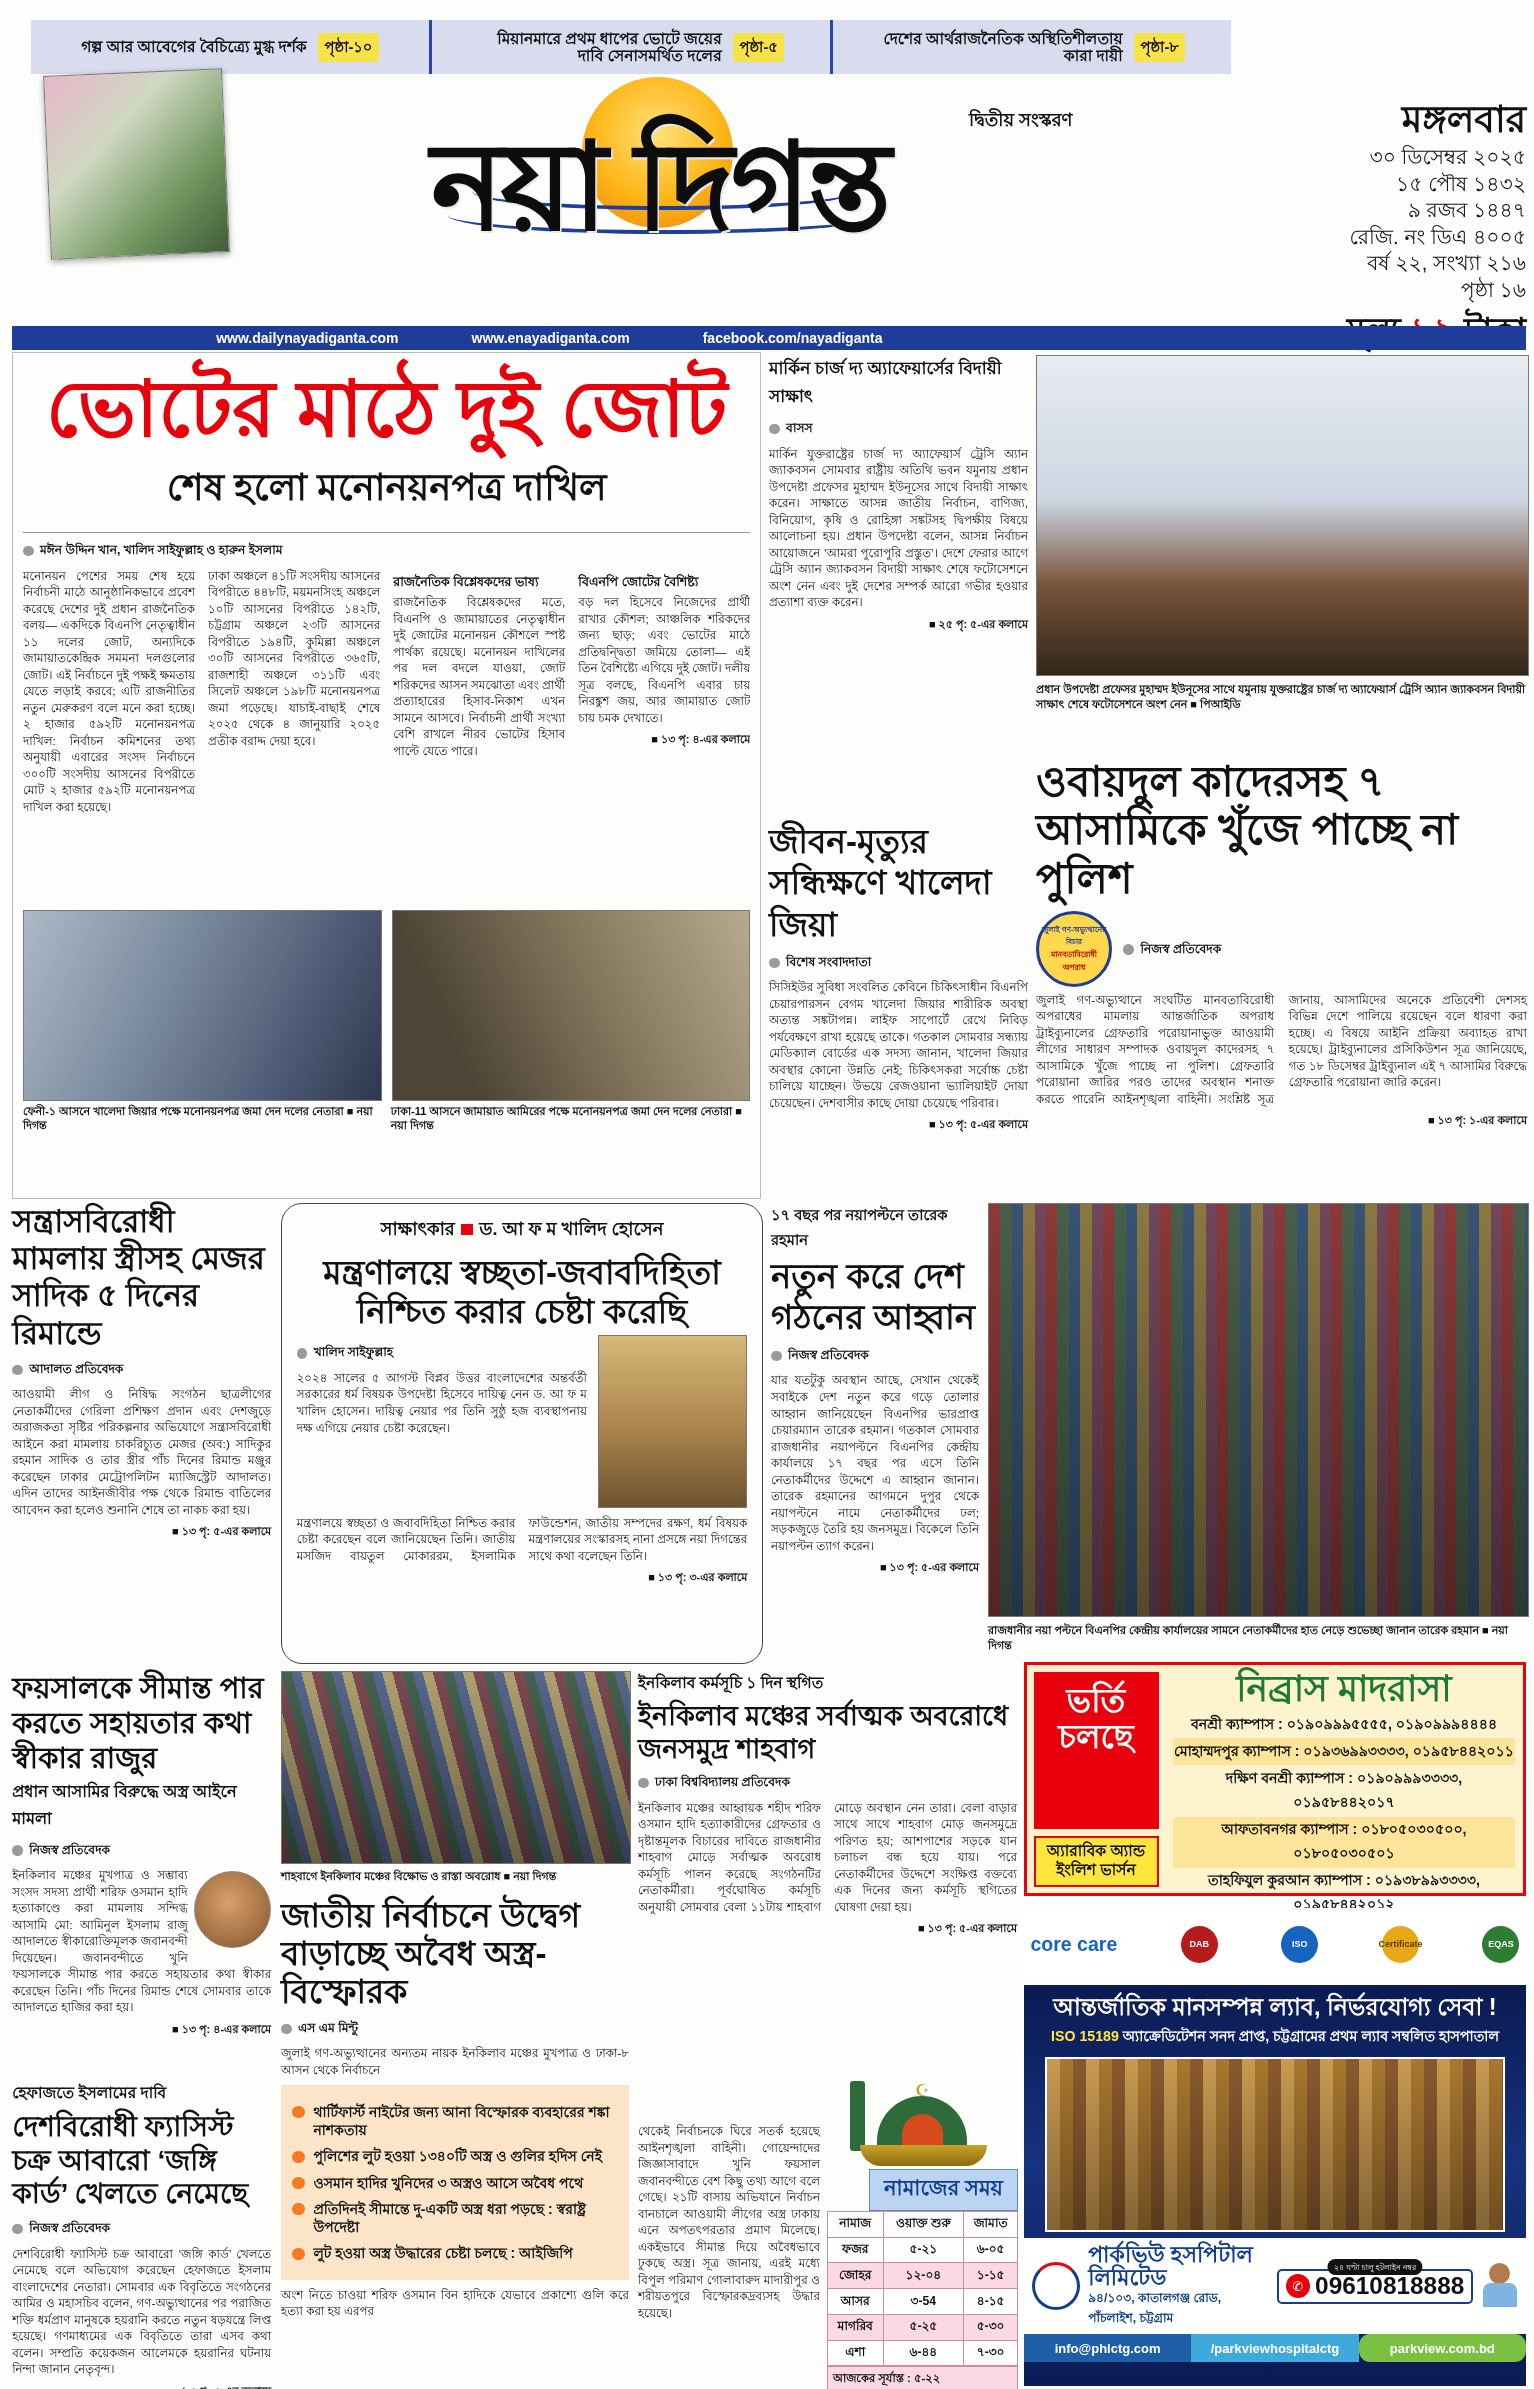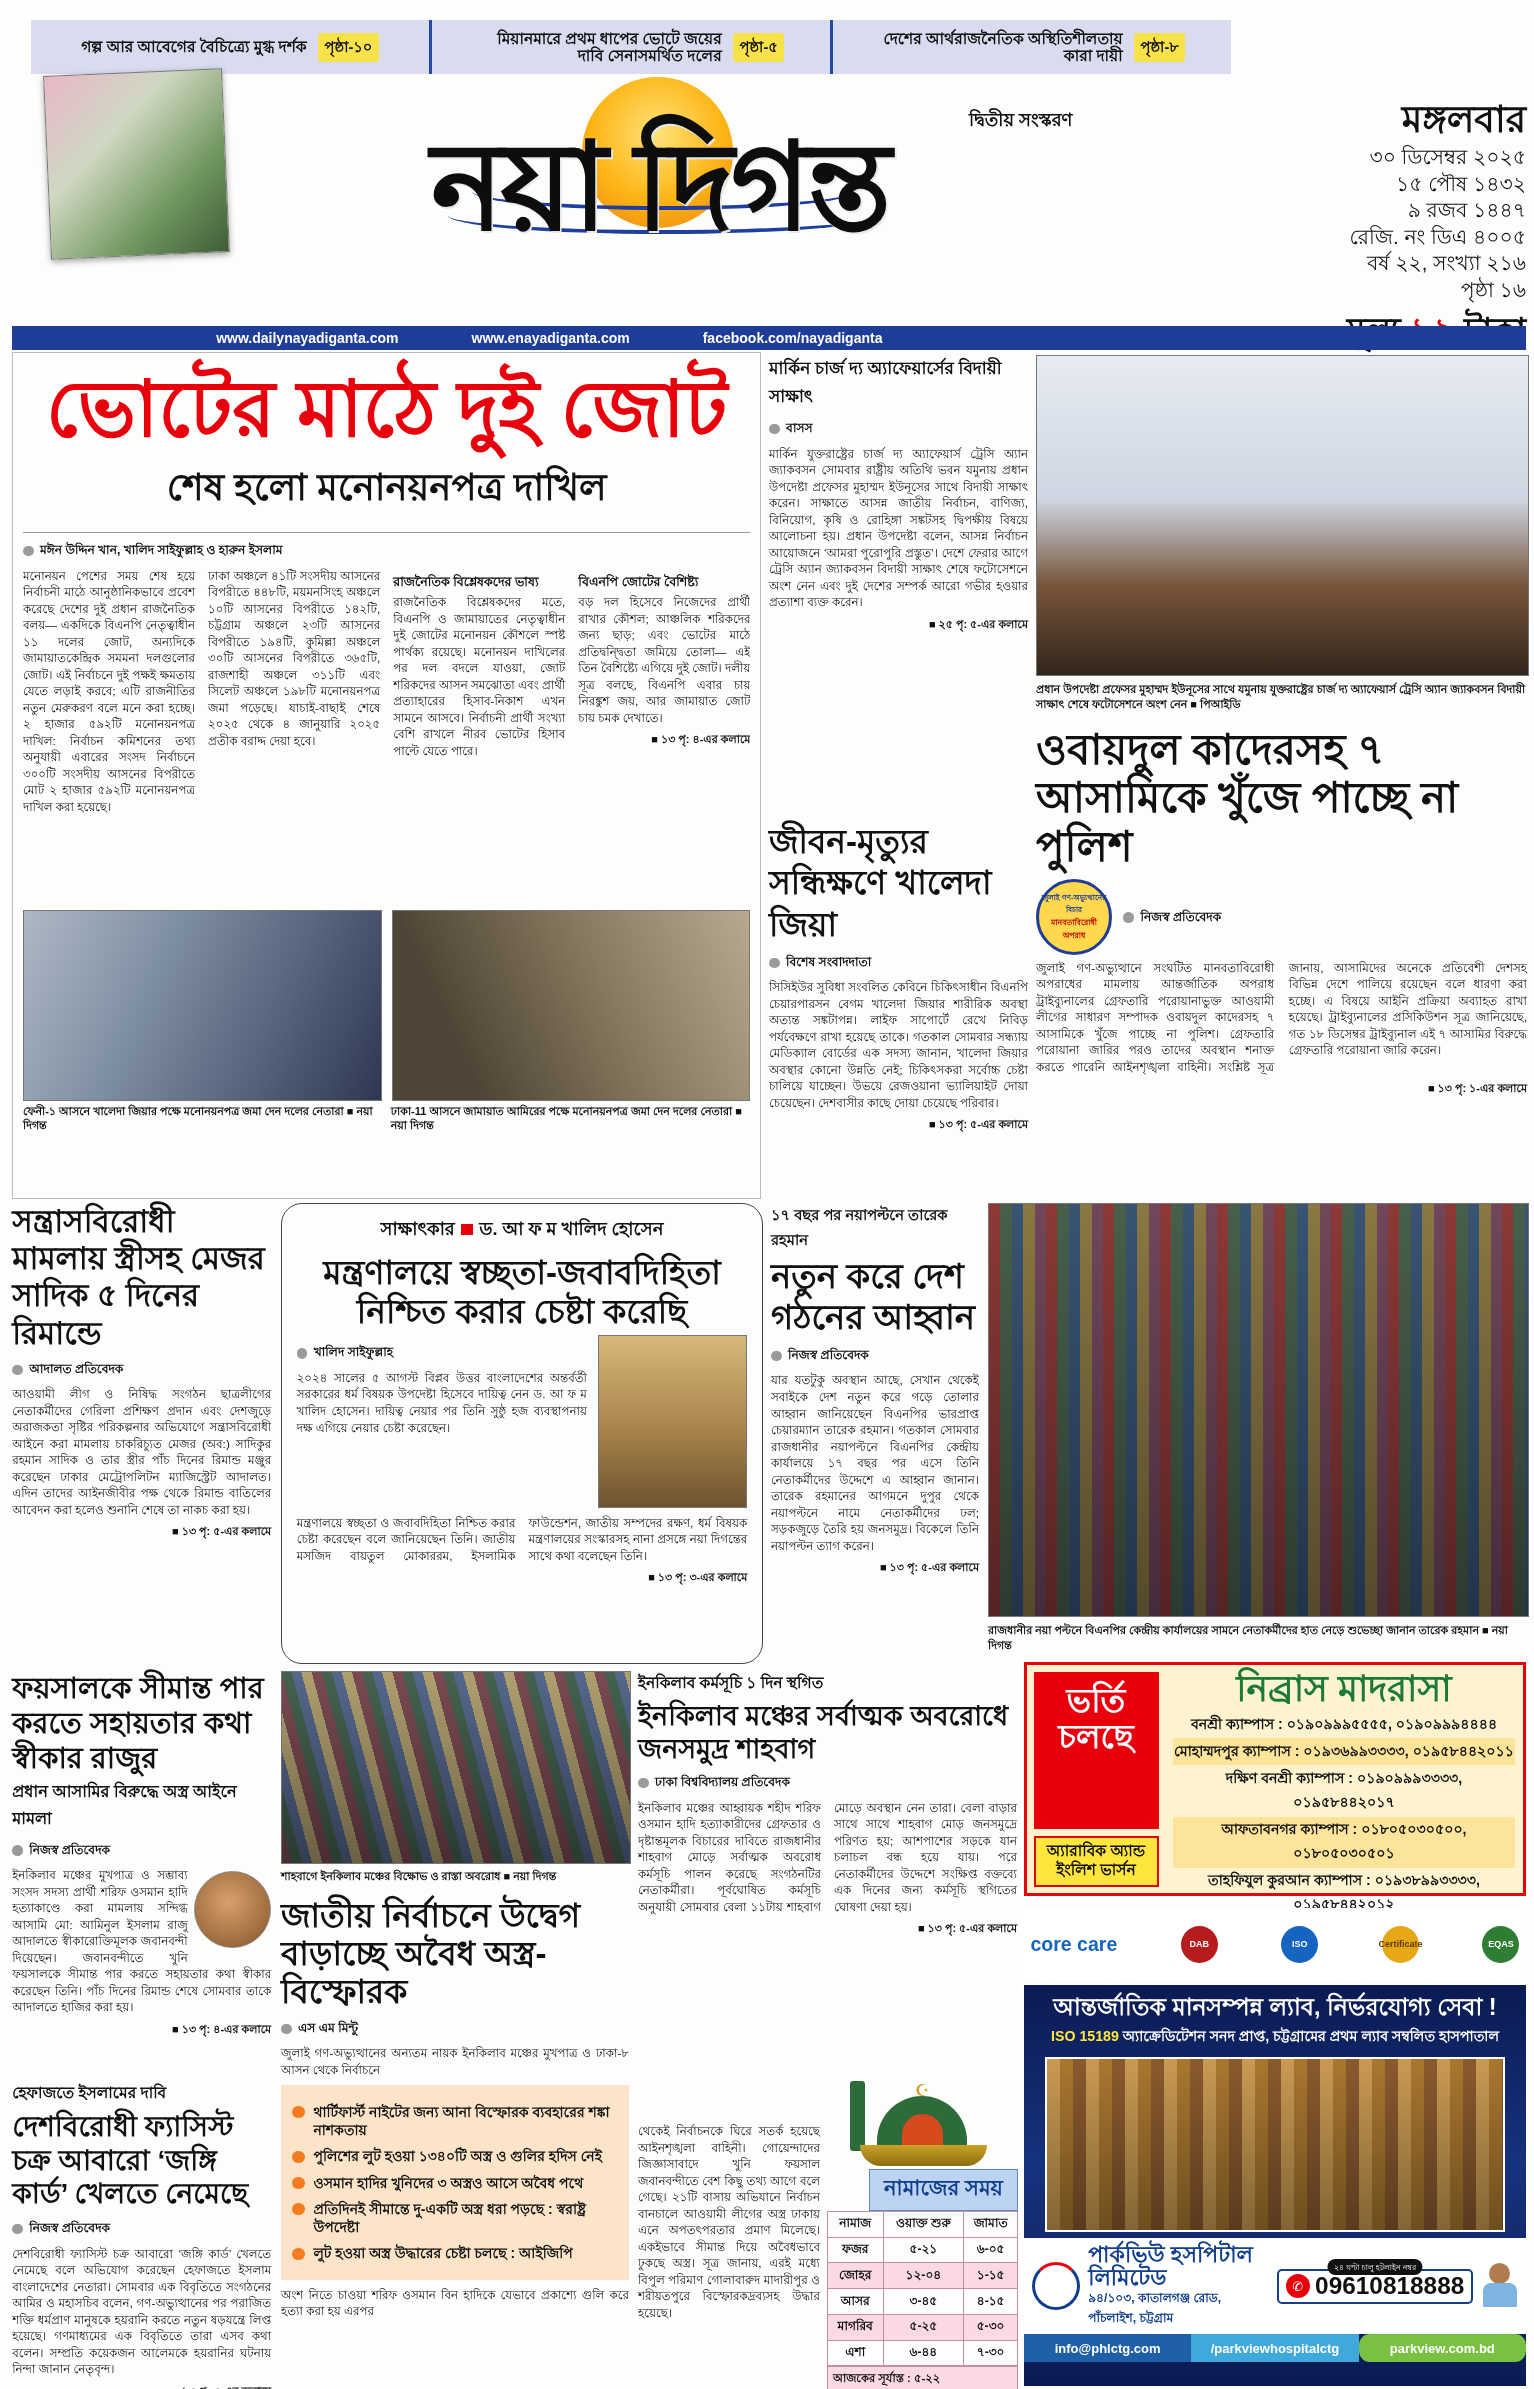--- a/index.html
+++ b/index.html
@@ -47,21 +47,21 @@
   .ph-submit2{background:linear-gradient(245deg,#b7aa90 0%,#87795f 40%,#4e4536 80%);}
   .lead-captions{display:flex;gap:9.8px;}
   .lead-captions .caption{width:358px;}
   
   .adviser{left:769px;top:355px;width:259px;}
   .h-adviser{font-size:30px;font-weight:bold;line-height:1.2;margin:1.6px 0 3.3px;}
   .khaleda{left:769px;top:821px;width:259px;}
   .h-khaleda{font-size:33px;font-weight:bold;line-height:1.25;margin:0 0 3.3px;}
   .topright-photo{left:1036px;top:355px;width:491px;height:319px;background:linear-gradient(#e7ebf2 0%,#cdd6e2 45%,#77543a 72%,#32261b 100%);}
   .topright-caption{left:1036px;top:679px;width:491px;}
-  .obaidul{left:1036px;top:726px;width:491px;}
+  .obaidul{left:1036px;top:758px;width:491px;}
   .h-obaidul{font-size:42px;font-weight:bold;line-height:1.15;margin:0 0 8.1px;}
   .ob-head{display:flex;align-items:center;gap:11.4px;margin-bottom:4.9px;}
   .july-badge{width:70px;height:70px;border-radius:50%;background:#ffd84d;border:3.3px solid #1e3d98;display:flex;flex-direction:column;align-items:center;justify-content:center;text-align:center;flex:0 0 auto;}
   .july-badge .t1{font-size:7.3px;font-weight:bold;color:#1e3d98;}
   .july-badge .t2{font-size:7.7px;font-weight:bold;color:#b00;}
   .ob-body{column-count:2;column-gap:14.7px;}
   
   .major{left:12.2px;top:1203px;width:259px;}
   .h-major{font-size:31px;font-weight:bold;line-height:1.2;margin:0 0 4.9px;}
   .interview{left:281px;top:1203px;width:482px;height:461px;border:1.6px solid #444;border-radius:21px;box-sizing:border-box;padding:11.4px 14.7px;}
@@ -351,21 +351,21 @@
             <td>৫-২১</td>
             <td>৬-০৫</td>
           </tr>
       <tr>
             <td>জোহর</td>
             <td>১২-০৪</td>
             <td>১-১৫</td>
           </tr>
       <tr>
             <td>আসর</td>
-            <td>৩-৪৫</td>
+            <td>৩-54</td>
             <td>৪-১৫</td>
           </tr>
       <tr>
             <td>মাগরিব</td>
             <td>৫-২৫</td>
             <td>৫-৩০</td>
           </tr>
       <tr>
             <td>এশা</td>
             <td>৬-৪৪</td>

